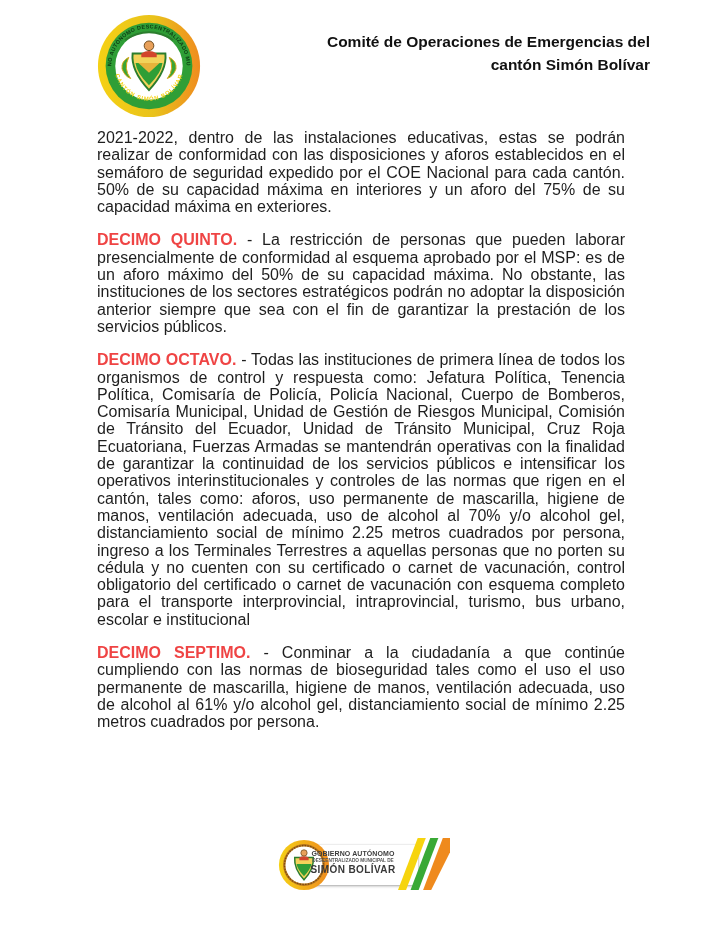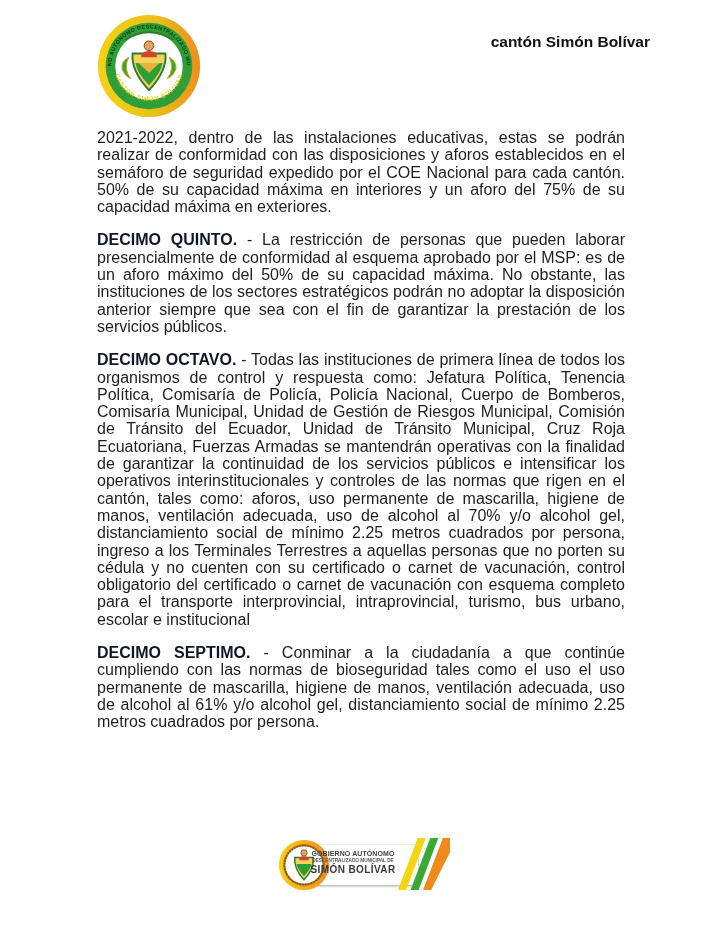--- a/index.html
+++ b/index.html
@@ -23,21 +23,21 @@
   
   .doc-body{
     position:absolute;left:97px;top:129px;width:528px;
     color:#1e1e1e;
   }
   .doc-body p{
     margin:0 0 16px 0;
     font-size:16px;line-height:17.3px;
     text-align:justify;
   }
-  .sec-heading{font-weight:bold;color:#0f172a;}
+  .sec-heading{font-weight:bold;color:#ef4444;}
   
   .footer-logo{
     position:absolute;left:278px;top:834px;width:172px;height:62px;
   }
   .footer-plate{
     position:absolute;left:22px;top:11px;width:118px;height:40px;
     background:#ffffff;border-radius:3px;
     box-shadow:0 1px 3px rgba(0,0,0,.35), 0 0 1px rgba(0,0,0,.25);
     z-index:1;
   }
@@ -88,20 +88,21 @@
         <path d="M38,42 L72,42 Q74,60 55,80 Q36,60 38,42Z" fill="#f3d35a" stroke="#2b7d2d" stroke-width="2"></path>
         <path d="M41,52 L69,52 Q68,62 55,75 Q42,62 41,52Z" fill="#2f9e36"></path>
         <path d="M44,52 L66,52 L55,62Z" fill="#e8b33b"></path>
         <circle cx="55" cy="34" r="5" fill="#e8a05a" stroke="#6b4a1e" stroke-width="1"></circle>
         <path d="M47,42 Q55,37 63,42 L63,46 L47,46Z" fill="#d2452c"></path>
         <path d="M30,28 Q42,20 55,20 Q68,20 80,28" fill="none" stroke="#2b7d2d" stroke-width="2"></path>
       </g>
     </svg>
 
     <div class="doc-title">
+      <div>Comité de Operaciones de Emergencias del</div>
       <div>cantón Simón Bolívar</div>
     </div>
   </div>
 
   <div class="doc-body">
 
     <p>
       <span>2021-2022, dentro de las instalaciones educativas, estas se podrán realizar de conformidad con las disposiciones y aforos establecidos en el semáforo de seguridad expedido por el COE Nacional para cada cantón. 50% de su capacidad máxima en interiores y un aforo del 75% de su capacidad máxima en exteriores.</span>
     </p>
 

